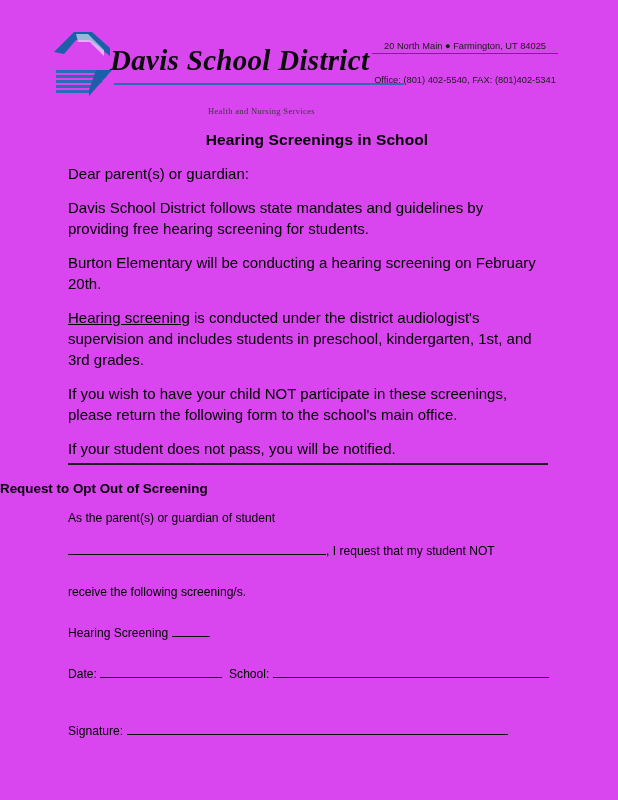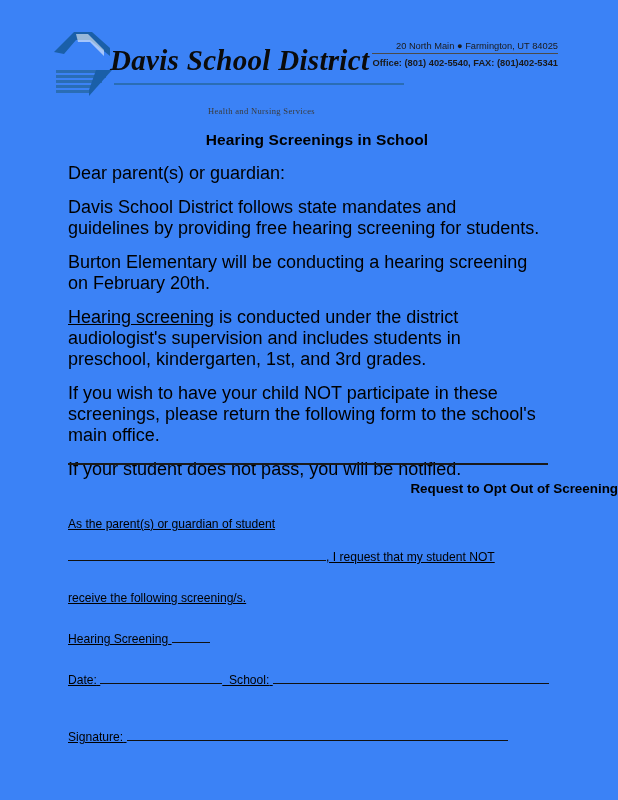--- a/index.html
+++ b/index.html
@@ -12,21 +12,21 @@
     height: 800px;
     position: relative;
     font-family: "Liberation Sans", sans-serif;
     color: #000000;
     overflow: hidden;
   }
 
   .page {
     position: absolute;
     inset: 0;
-    background: #3b82f6;
+    background: #d946ef;
   }
 
   
   .header {
     position: absolute;
     left: 0;
     top: 0;
     width: 618px;
     height: 108px;
   }
@@ -78,21 +78,21 @@
     letter-spacing: 0.35px;
     color: #3a3a3a;
     white-space: nowrap;
   }
 
   .contact {
     position: absolute;
     left: 372px;
     top: 40px;
     width: 186px;
-    text-align: right;
+    text-align: center;
   }
   .contact-line {
     font-family: "Liberation Sans", sans-serif;
     font-size: 9.3px;
     line-height: 12px;
     color: #1a1a1a;
     white-space: nowrap;
   }
   .contact-rule {
     position: absolute;
@@ -117,21 +117,21 @@
   }
 
   
   .body-copy {
     position: absolute;
     left: 68px;
     top: 163px;
     width: 472px;
   }
   .para {
-    font-size: 18px;
+    font-size: 15px;
     line-height: 21px;
     margin: 0 0 13px 0;
     text-align: left;
   }
   .u { text-decoration: underline; }
 
   
   .section-divider {
     position: absolute;
     left: 68px;
@@ -140,37 +140,36 @@
     height: 2px;
     background: #1a1a1a;
   }
 
   
   .form-title {
     position: absolute;
     left: 0;
     top: 481px;
     width: 618px;
-    text-align: right;
+    text-align: left;
     font-size: 13.4px;
     font-weight: 700;
   }
 
   .form-body {
     position: absolute;
     left: 68px;
     top: 503px;
     width: 480px;
   }
   .form-line {
     font-size: 12.1px;
     line-height: 19px;
-    margin: 12px 0 14px 0;
-    white-space: nowrap;
-    text-decoration: underline;
+    margin: 6px 0 14px 0;
+    white-space: nowrap;
   }
   .form-line.gap-lg { margin-bottom: 22px; }
   .form-line.gap-xl { margin-bottom: 38px; }
 
   .rule-inline {
     display: inline-block;
     border-bottom: 1px solid #111;
     vertical-align: baseline;
     height: 0.85em;
   }
@@ -203,21 +202,21 @@
 
       <div class="logo-wordmark">Davis School District</div>
       <div class="logo-rule"></div>
       <div class="logo-sub">Health and Nursing Services</div>
     </div>
 
     <div class="contact">
       <div class="contact-line">20 North Main ● Farmington, UT 84025</div>
     </div>
     <div class="contact-rule"></div>
-    <div class="contact" style="top:57px;font-weight:bold;">
+    <div class="contact" style="top:74px;">
       <div class="contact-line">Office: (801) 402-5540, FAX: (801)402-5341</div>
     </div>
   </div>
 
   <div class="doc-title">Hearing Screenings in School</div>
 
   <div class="body-copy">
     <p class="para">Dear parent(s) or guardian:</p>
     <p class="para">Davis School District follows state mandates and guidelines by providing free hearing screening for students.</p>
     <p class="para">Burton Elementary will be conducting a hearing screening on February 20th.</p>

